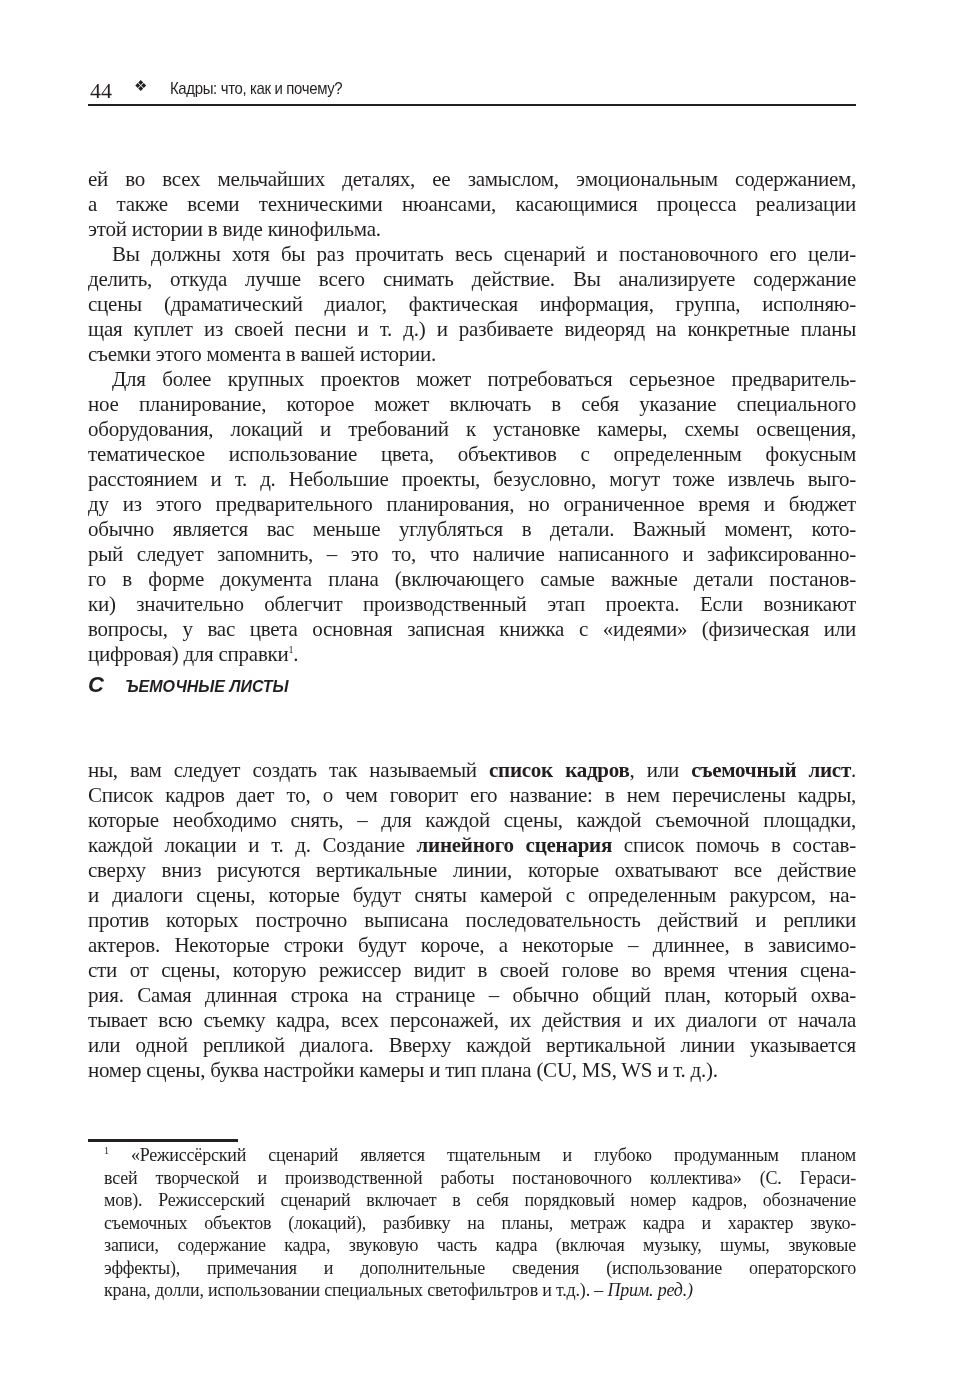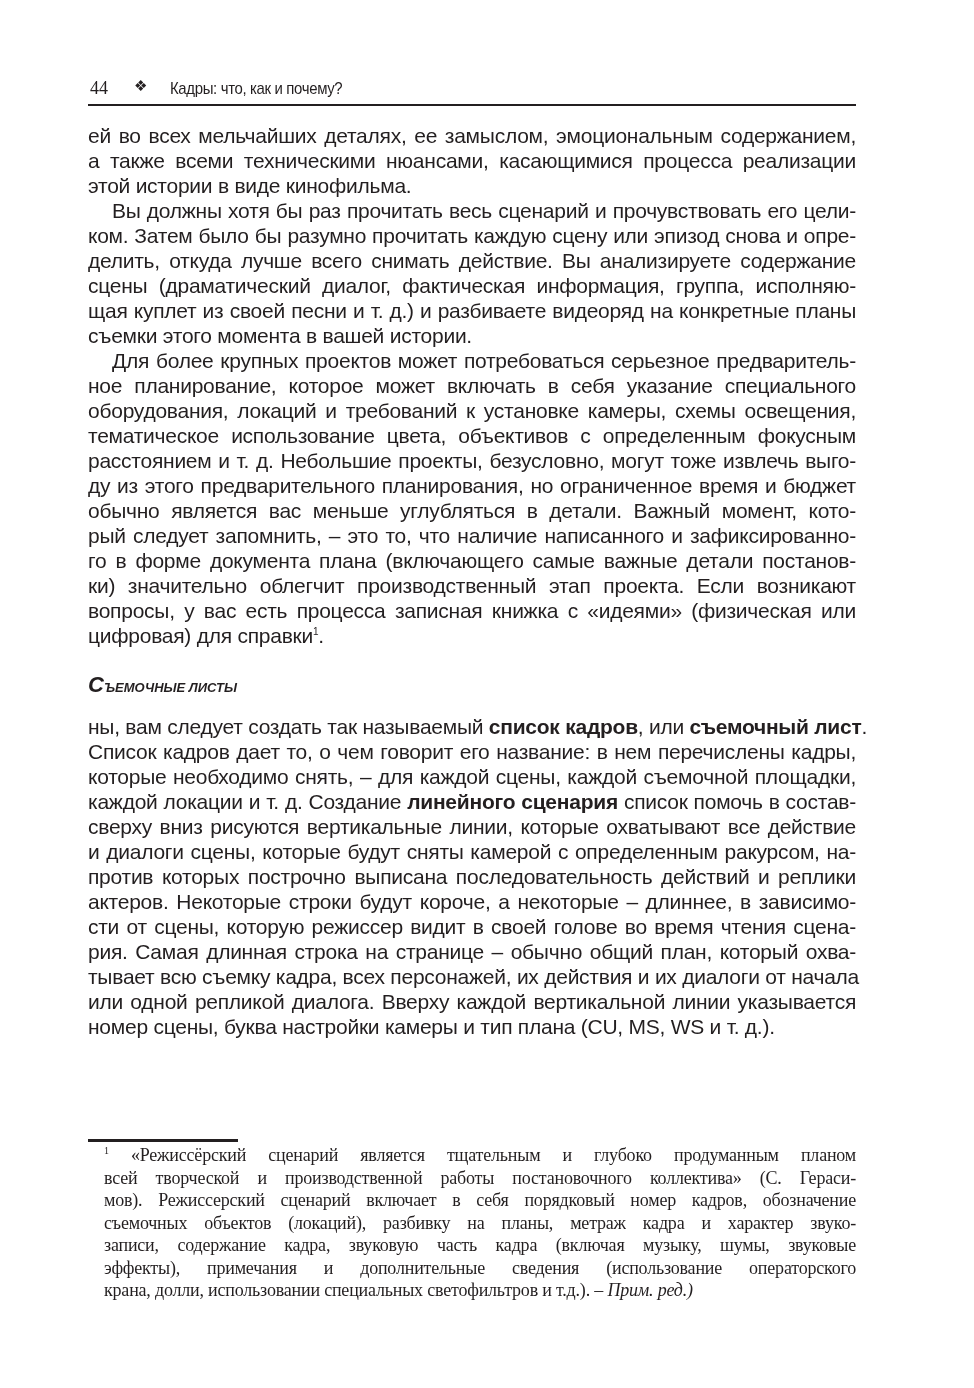--- a/index.html
+++ b/index.html
@@ -1,27 +1,27 @@
 <!DOCTYPE html>
 <html><head>
 <meta charset="utf-8">
 <style>
   html, body { margin: 0; padding: 0; background: #ffffff; }
   body { width: 974px; height: 1388px; position: relative; overflow: hidden; color: #231f20; }
   .header { position: absolute; left: 88px; top: 76px; width: 768px; height: 28px; border-bottom: 2.5px solid #231f20; }
-  .header .pagenum { position: absolute; left: 2px; top: 2px; font-family: "Liberation Serif", serif; font-size: 18px; }
+  .header .pagenum { position: absolute; left: 2px; top: 2px; font-family: "Liberation Serif", serif; font-size: 22px; }
   .header .orn { position: absolute; left: 46px; top: 1px; font-family: "DejaVu Sans", sans-serif; font-size: 15px; }
   .header .title { position: absolute; left: 82px; top: 3px; font-family: "Liberation Sans", sans-serif; font-size: 17px; letter-spacing: -0.4px; transform: scaleX(0.88); transform-origin: left; }
-  .body { position: absolute; left: 88px; width: 768px; font-family: Liberation Sans, sans-serif; font-size: 21px; }
+  .body { position: absolute; left: 88px; width: 768px; font-family: Liberation Serif, serif; font-size: 21px; margin-top: 44px; }
   .ln { height: 25px; line-height: 25px; white-space: nowrap; text-align: justify; text-align-last: justify; overflow: visible; letter-spacing: -0.25px; }
   .ln.last { text-align-last: left; }
   .ln.indent { padding-left: 24px; }
   b { font-weight: bold; }
   .heading { position: absolute; left: 88px; top: 672px; font-family: "Liberation Sans", sans-serif; font-style: italic; font-weight: bold; font-size: 22px; }
-  .heading .sc { font-size: 13px; }
+  .heading .sc { font-size: 16px; margin-left: 21px; }
   .fnrule { position: absolute; left: 88px; top: 1139px; width: 150px; height: 2.5px; background: #231f20; }
   .fn { position: absolute; left: 88px; top: 1144px; width: 768px; font-family: "Liberation Serif", serif; font-size: 18px; }
   .fn .ln { height: 22.5px; line-height: 22.5px; letter-spacing: -0.2px; margin-left: 16px; }
   sup { font-size: 10px; line-height: 0; }
   i { font-style: italic; }
 </style>
 </head>
 <body>
 
 <div class="header">
@@ -30,39 +30,38 @@
   <span class="title">Кадры: что, как и почему?</span>
 </div>
 
 <div class="body" style="top:123px;">
   <div>
     <div class="ln">ей во всех мельчайших деталях, ее замыслом, эмоциональным содержанием,</div>
     <div class="ln">а также всеми техническими нюансами, касающимися процесса реализации</div>
     <div class="ln last">этой истории в виде кинофильма.</div>
   </div>
   <div>
-    <div class="ln indent">Вы должны хотя бы раз прочитать весь сценарий и прочувствовать его цели-</div>
-    <div class="ln">ком. Затем было бы разумно прочитать каждую сцену или эпизод снова и опре-</div>
+    <div class="ln indent">Вы должны хотя бы раз прочитать весь сценарий и постановочного его цели-</div>
     <div class="ln">делить, откуда лучше всего снимать действие. Вы анализируете содержание</div>
     <div class="ln">сцены (драматический диалог, фактическая информация, группа, исполняю-</div>
     <div class="ln">щая куплет из своей песни и т. д.) и разбиваете видеоряд на конкретные планы</div>
     <div class="ln last">съемки этого момента в вашей истории.</div>
   </div>
   <div>
     <div class="ln indent">Для более крупных проектов может потребоваться серьезное предваритель-</div>
     <div class="ln">ное планирование, которое может включать в себя указание специального</div>
     <div class="ln">оборудования, локаций и требований к установке камеры, схемы освещения,</div>
     <div class="ln">тематическое использование цвета, объективов с определенным фокусным</div>
     <div class="ln">расстоянием и т. д. Небольшие проекты, безусловно, могут тоже извлечь выго-</div>
     <div class="ln">ду из этого предварительного планирования, но ограниченное время и бюджет</div>
     <div class="ln">обычно является вас меньше углубляться в детали. Важный момент, кото-</div>
     <div class="ln">рый следует запомнить, – это то, что наличие написанного и зафиксированно-</div>
     <div class="ln">го в форме документа плана (включающего самые важные детали постанов-</div>
     <div class="ln">ки) значительно облегчит производственный этап проекта. Если возникают</div>
-    <div class="ln">вопросы, у вас есть процесса записная книжка с «идеями» (физическая или</div>
+    <div class="ln">вопросы, у вас цвета основная записная книжка с «идеями» (физическая или</div>
     <div class="ln last"><span>цифровая) для справки</span><sup>1</sup><span>.</span></div>
   </div>
 </div>
 
 <div class="heading"><span>С</span><span class="sc">ЪЕМОЧНЫЕ ЛИСТЫ</span></div>
 
 <div class="body" style="top:714px;">
   <div class="ln"><span>ны, вам следует создать так называемый </span><b>список кадров</b><span>, или </span><b>съемочный лист</b><span>.</span></div>
   <div class="ln">Список кадров дает то, о чем говорит его название: в нем перечислены кадры,</div>
   <div class="ln">которые необходимо снять, – для каждой сцены, каждой съемочной площадки,</div>

